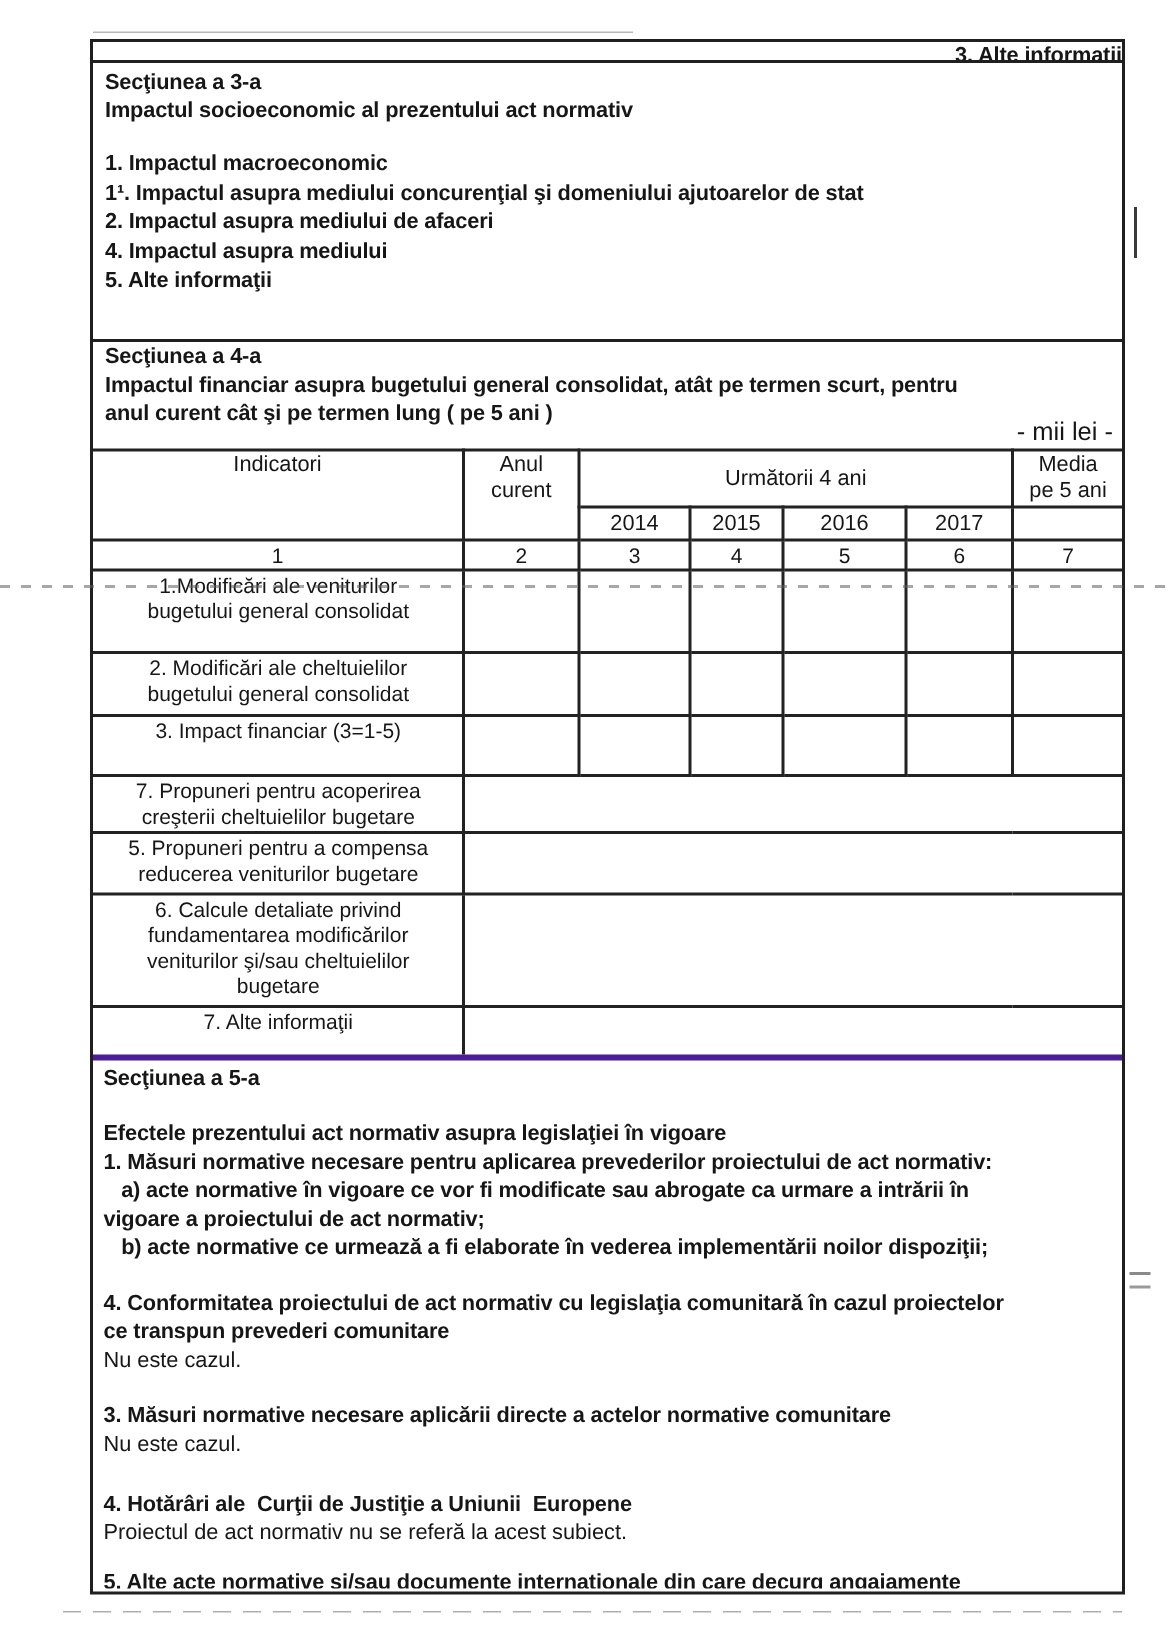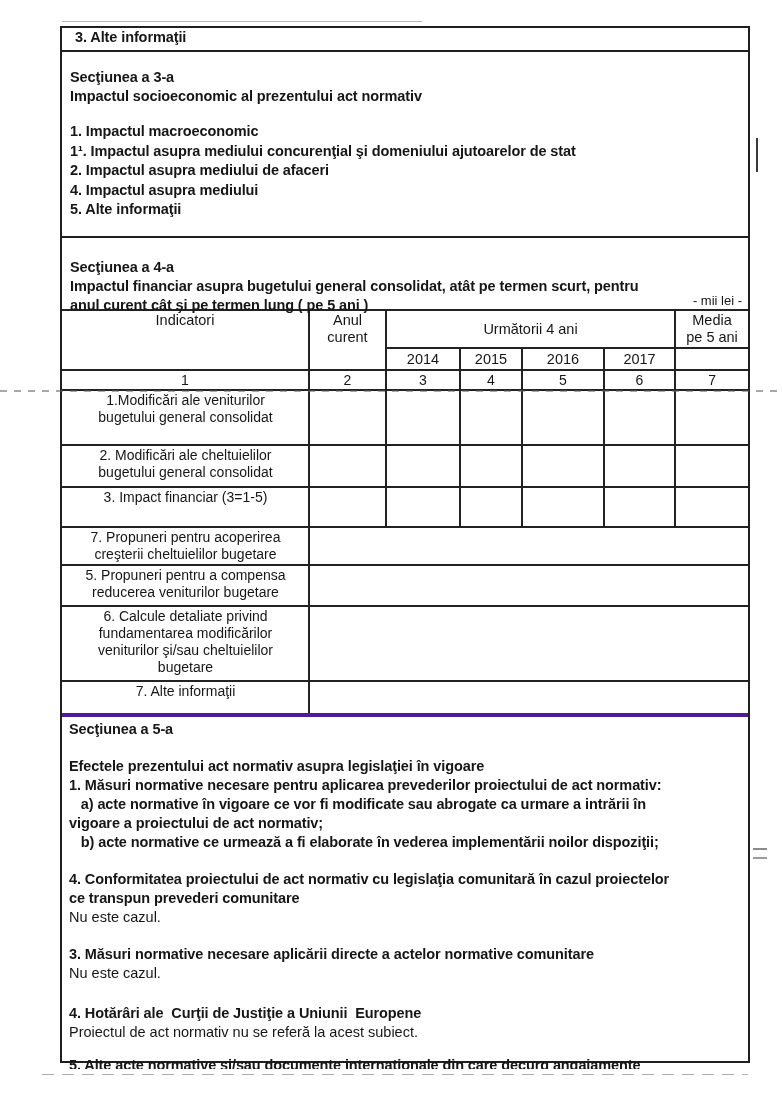--- a/index.html
+++ b/index.html
@@ -14,35 +14,35 @@
   #doc{
     position:absolute;left:60px;top:26px;
     width:690px;height:1037px;
     border:2px solid #1f1f1f;
     box-sizing:border-box;
     background:transparent;
   }
   .pre{white-space:pre;}
   .b{font-weight:bold;letter-spacing:-0.1px;}
   .top-cell{
-    height:24px;border-bottom:2px solid #1f1f1f;
+    height:14px;border-bottom:2px solid #1f1f1f;
     font-size:14.5px;line-height:19px;padding-left:13px;
-    box-sizing:border-box;overflow:hidden;
+    box-sizing:border-box;overflow:hidden;text-align:right;
   }
   .sec{box-sizing:border-box;overflow:hidden;}
-  .sec3{height:184px;padding:16px 8px 0 8px;}
+  .sec3{height:184px;padding:4px 8px 0 8px;}
   .sec3 .line{font-size:14.5px;line-height:19px;}
   .sec3 .items{margin-top:16px;}
   .sec3 .items .line{line-height:19.5px;}
   .sec4{height:477px;border-top:2px solid #1f1f1f;position:relative;}
-  .sec4 .heading{height:71px;padding:20px 8px 0 8px;position:relative;box-sizing:border-box;}
+  .sec4 .heading{height:71px;padding:1px 8px 0 8px;position:relative;box-sizing:border-box;}
   .sec4 .heading .line{font-size:14.5px;line-height:19px;}
   .unit-note{
     position:absolute;right:6px;bottom:1px;
-    font-size:13px;font-weight:normal;letter-spacing:0;
+    font-size:17px;font-weight:normal;letter-spacing:0;
   }
   table.fin{
     width:686px;border-collapse:collapse;table-layout:fixed;
   }
   table.fin th,table.fin td{
     border:2px solid #222222;
     font-weight:normal;
     font-size:14px;
     padding:1px 4px;
     box-sizing:border-box;

